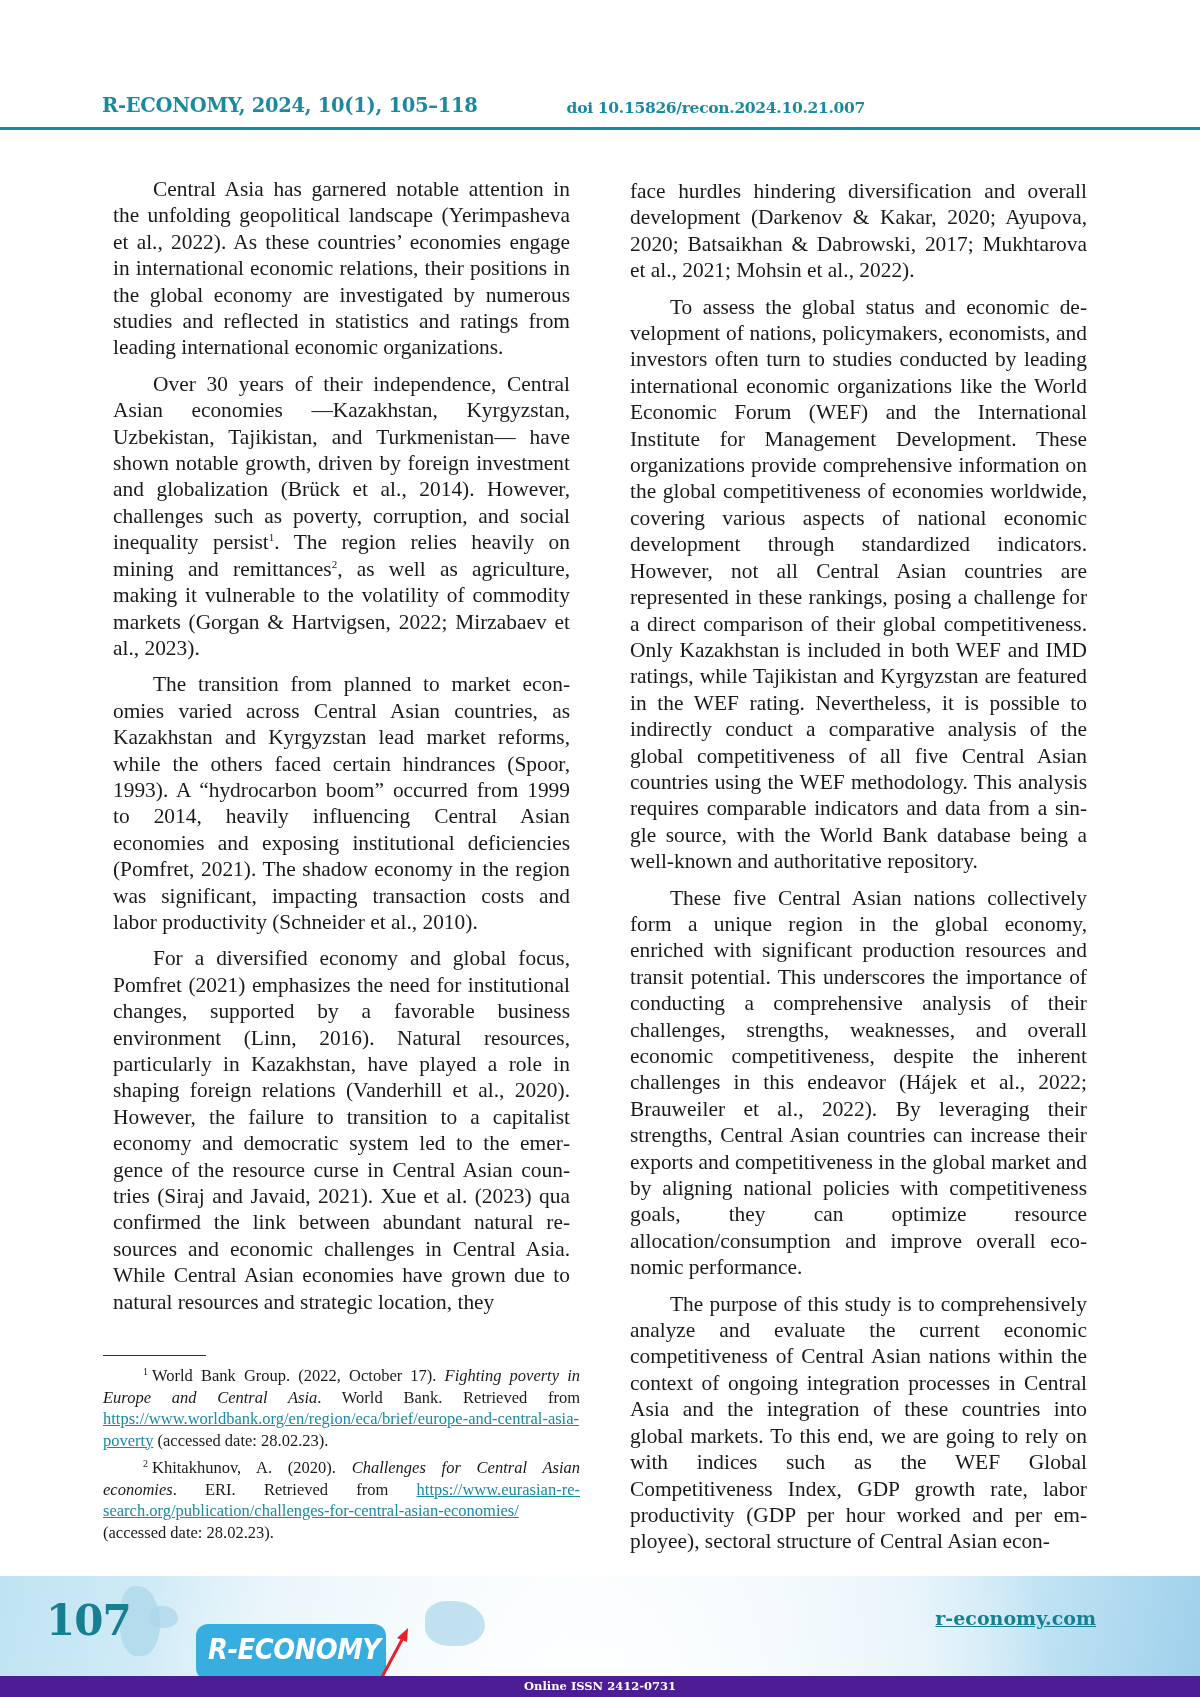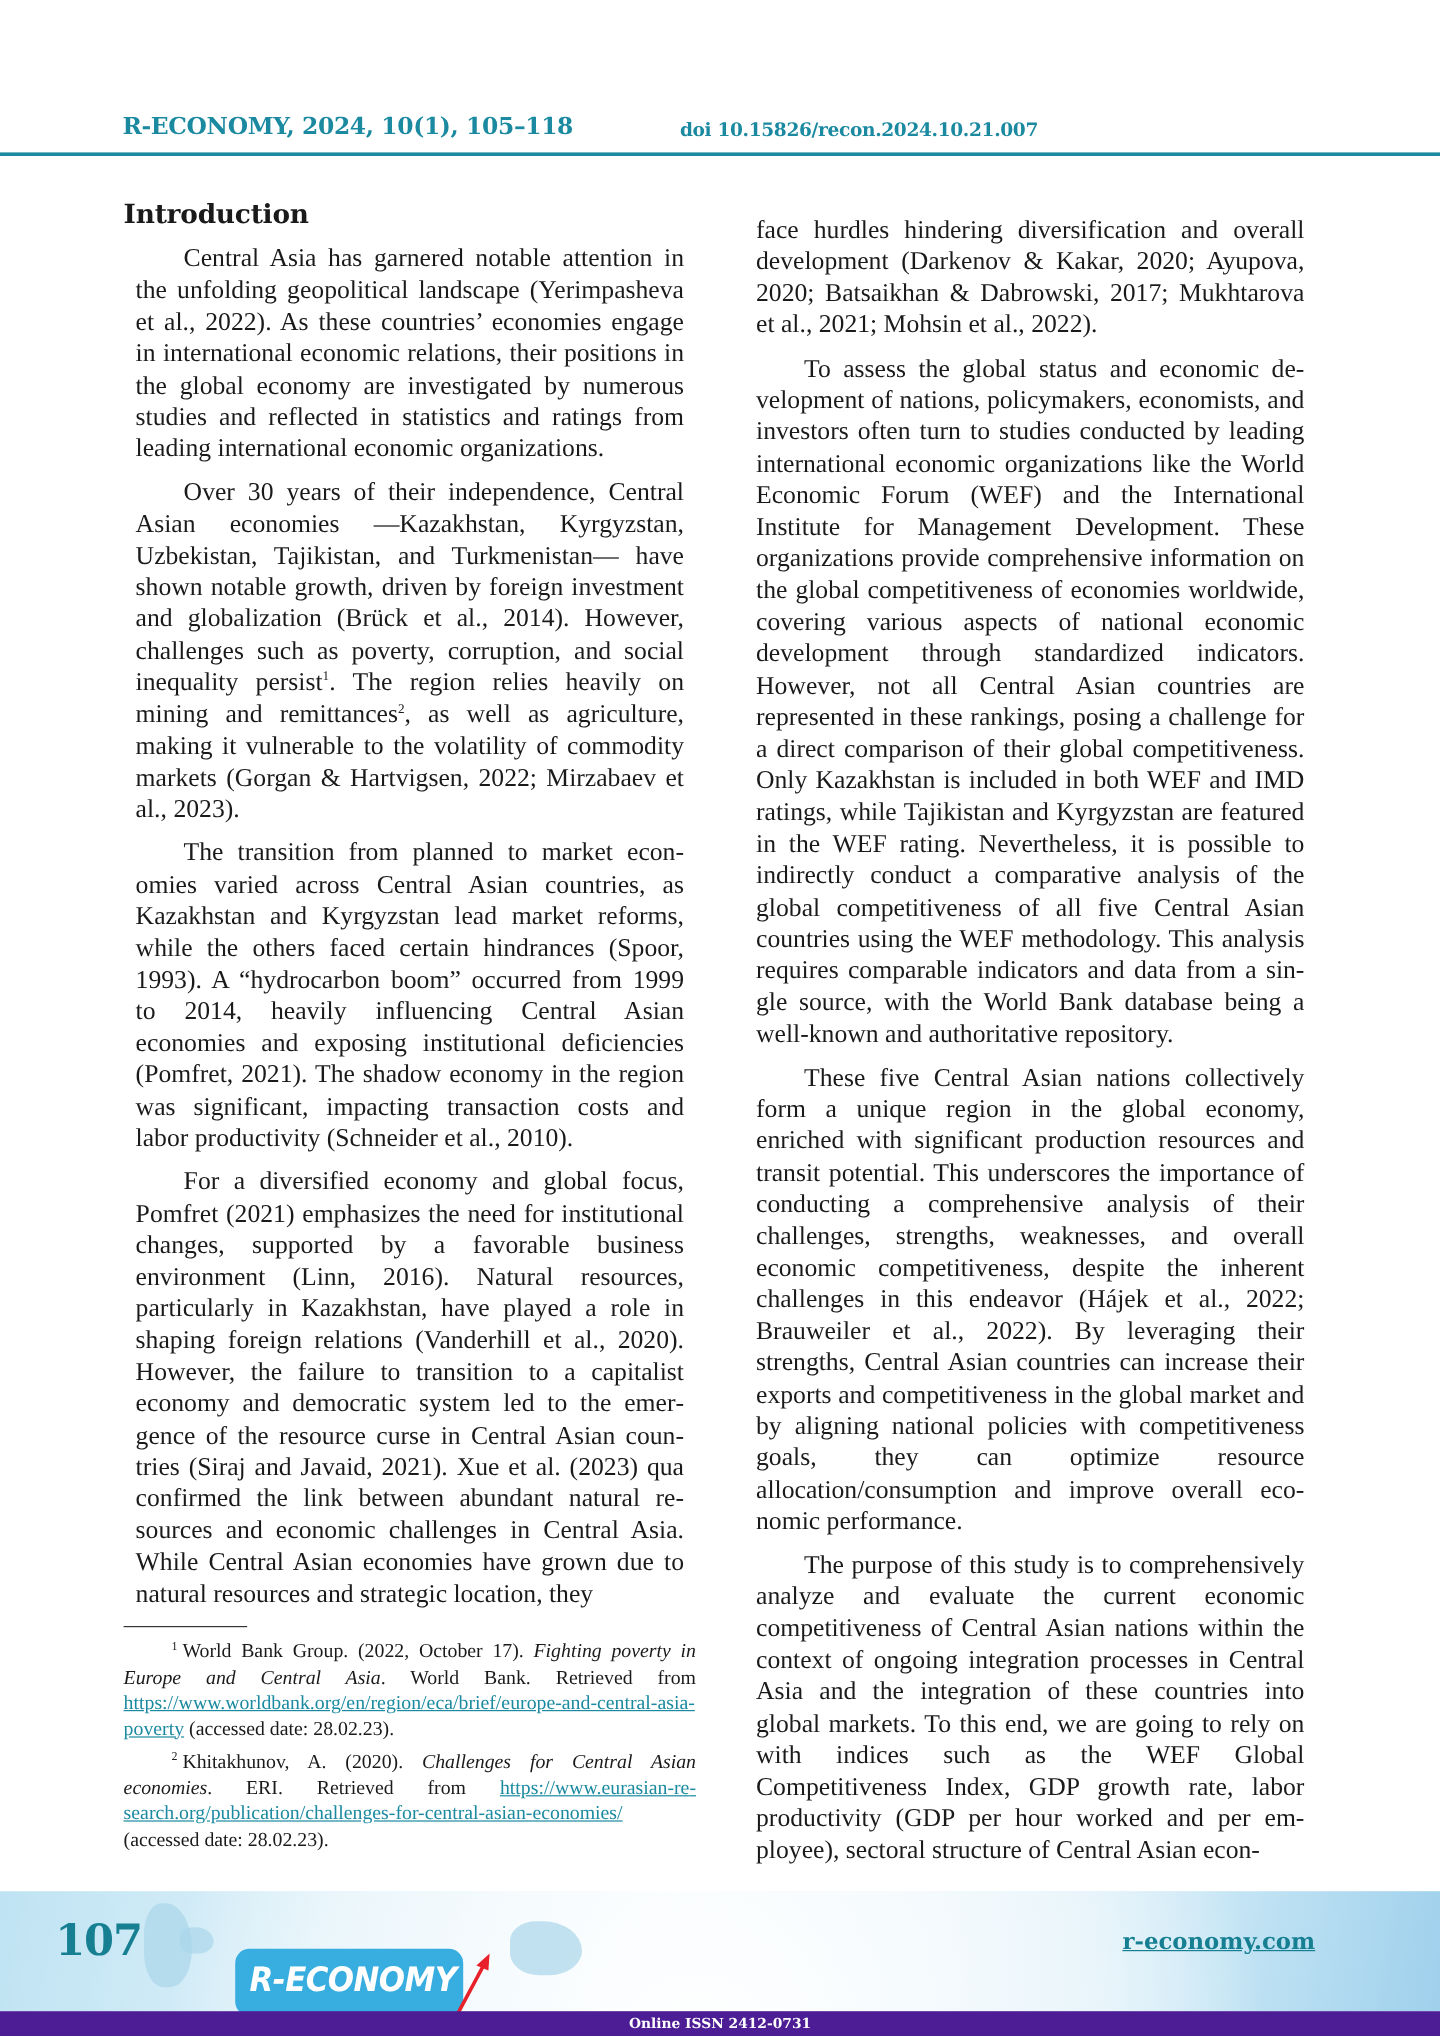--- a/index.html
+++ b/index.html
@@ -54,21 +54,21 @@
     }
     .globe {
       position: absolute; left: 70px; top: -120px; width: 1050px; height: 560px;
       border-radius: 50%;
       background: radial-gradient(circle at 50% 45%, rgba(255,255,255,0.95) 0%, rgba(240,248,252,0.7) 55%, rgba(200,230,245,0) 75%);
     }
     .land { position: absolute; background: #a9d6ea; opacity: 0.7; border-radius: 40% 60% 50% 45%; }
     .page-number {
       position: absolute; left: 46px; top: 1596px;
       font-family: "DejaVu Serif", serif; font-weight: bold;
-      font-size: 36px; color: #167f92; letter-spacing: -1px;
+      font-size: 42px; color: #167f92; letter-spacing: -1px;
     }
     .logo {
       position: absolute; left: 196px; top: 1624px; width: 215px; height: 73px; text-decoration: underline;
     }
     .logo-box {
       position: absolute; left: 0; top: 0; width: 190px; height: 56px;
       background: #38ade0; border-radius: 12px;
     }
     .logo-text {
       position: absolute; left: 12px; top: 9px;
@@ -95,21 +95,20 @@
 </head>
 <body>
 
 <div class="header">
   <div class="journal-title">R-ECONOMY, 2024, 10(1), 105–118</div>
   <div class="doi">doi 10.15826/recon.2024.10.21.007</div>
   <div class="header-rule"></div>
 </div>
 
 <div class="col col-left">
-  <h2 class="section-heading">Introduction</h2>
   <p>Central Asia has garnered notable attention in the unfolding geopolitical landscape (Yerimpa­sheva et al., 2022).  As these countries’ economies engage in international economic relations, their positions in the global economy are investigated by numerous studies and reflected in statistics and ratings from leading international economic or­ganizations.</p>
   <p><span>Over 30 years of their independence, Cen­tral Asian economies —Kazakhstan, Kyrgyzstan, Uzbekistan, Tajikistan, and Turkmenistan— have shown notable growth, driven by foreign invest­ment and globalization (Brück et al., 2014). How­ever, challenges such as poverty, corruption, and social inequality persist</span><sup>1</sup><span>. The region relies heavily on mining and remittances</span><sup>2</sup><span>, as well as agriculture, making it vulnerable to the volatility of commod­ity markets (Gorgan &amp; Hartvigsen, 2022; Mirz­abaev et al., 2023).</span></p>
   <p>The transition from planned to market econ­omies varied across Central Asian countries, as Kazakhstan and Kyrgyzstan lead market reforms, while the others faced certain hindrances (Spoor, 1993). A “hydrocarbon boom” occurred from 1999 to 2014, heavily influencing Central Asian economies and exposing institutional deficiencies (Pomfret, 2021). The shadow economy in the re­gion was significant, impacting transaction costs and labor productivity (Schneider et al., 2010).</p>
   <p>For a diversified economy and global focus, Pomfret (2021) emphasizes the need for institu­tional changes, supported by a favorable business environment (Linn, 2016). Natural resources, particularly in Kazakhstan, have played a role in shaping foreign relations (Vanderhill et al., 2020). However, the failure to transition to a capitalist economy and democratic system led to the emer­gence of the resource curse in Central Asian coun­tries (Siraj and Javaid, 2021). Xue et al. (2023) qua confirmed the link between abundant natural re­sources and economic challenges in Central Asia. While Central Asian economies have grown due to natural resources and strategic location, they</p>
 </div>
 
 <div class="col col-right">
   <p class="noindent">face hurdles hindering diversification and overall development (Darkenov &amp; Kakar, 2020; Ayupova, 2020; Batsaikhan &amp; Dabrowski, 2017; Mukhtaro­va et al., 2021; Mohsin et al., 2022).</p>
   <p>To assess the global status and economic de­velopment of nations, policymakers, economists, and investors often turn to studies conducted by leading international economic organizations like the World Economic Forum (WEF) and the Inter­national Institute for Management Development. These organizations provide comprehensive in­formation on the global competitiveness of econ­omies worldwide, covering various aspects of na­tional economic development through standard­ized indicators. However, not all Central Asian countries are represented in these rankings, pos­ing a challenge for a direct comparison of their global competitiveness. Only Kazakhstan is in­cluded in both WEF and IMD ratings, while Ta­jikistan and Kyrgyzstan are featured in the WEF rating. Nevertheless, it is possible to indirectly conduct a comparative analysis of the global com­petitiveness of all five Central Asian countries using the WEF methodology. This analysis re­quires comparable indicators and data from a sin­gle source, with the World Bank database being a well-known and authoritative repository.</p>
   <p>These five Central Asian nations collective­ly form a unique region in the global economy, enriched with significant production resourc­es and transit potential. This underscores the im­portance of conducting a comprehensive analy­sis of their challenges, strengths, weaknesses, and overall economic competitiveness, despite the in­herent challenges in this endeavor (Hájek et al., 2022; Brauweiler et al., 2022). By leveraging their strengths, Central Asian countries can increase their exports and competitiveness in the glob­al market and by aligning national policies with competitiveness goals, they can optimize resource allocation/consumption and improve overall eco­nomic performance.</p>

